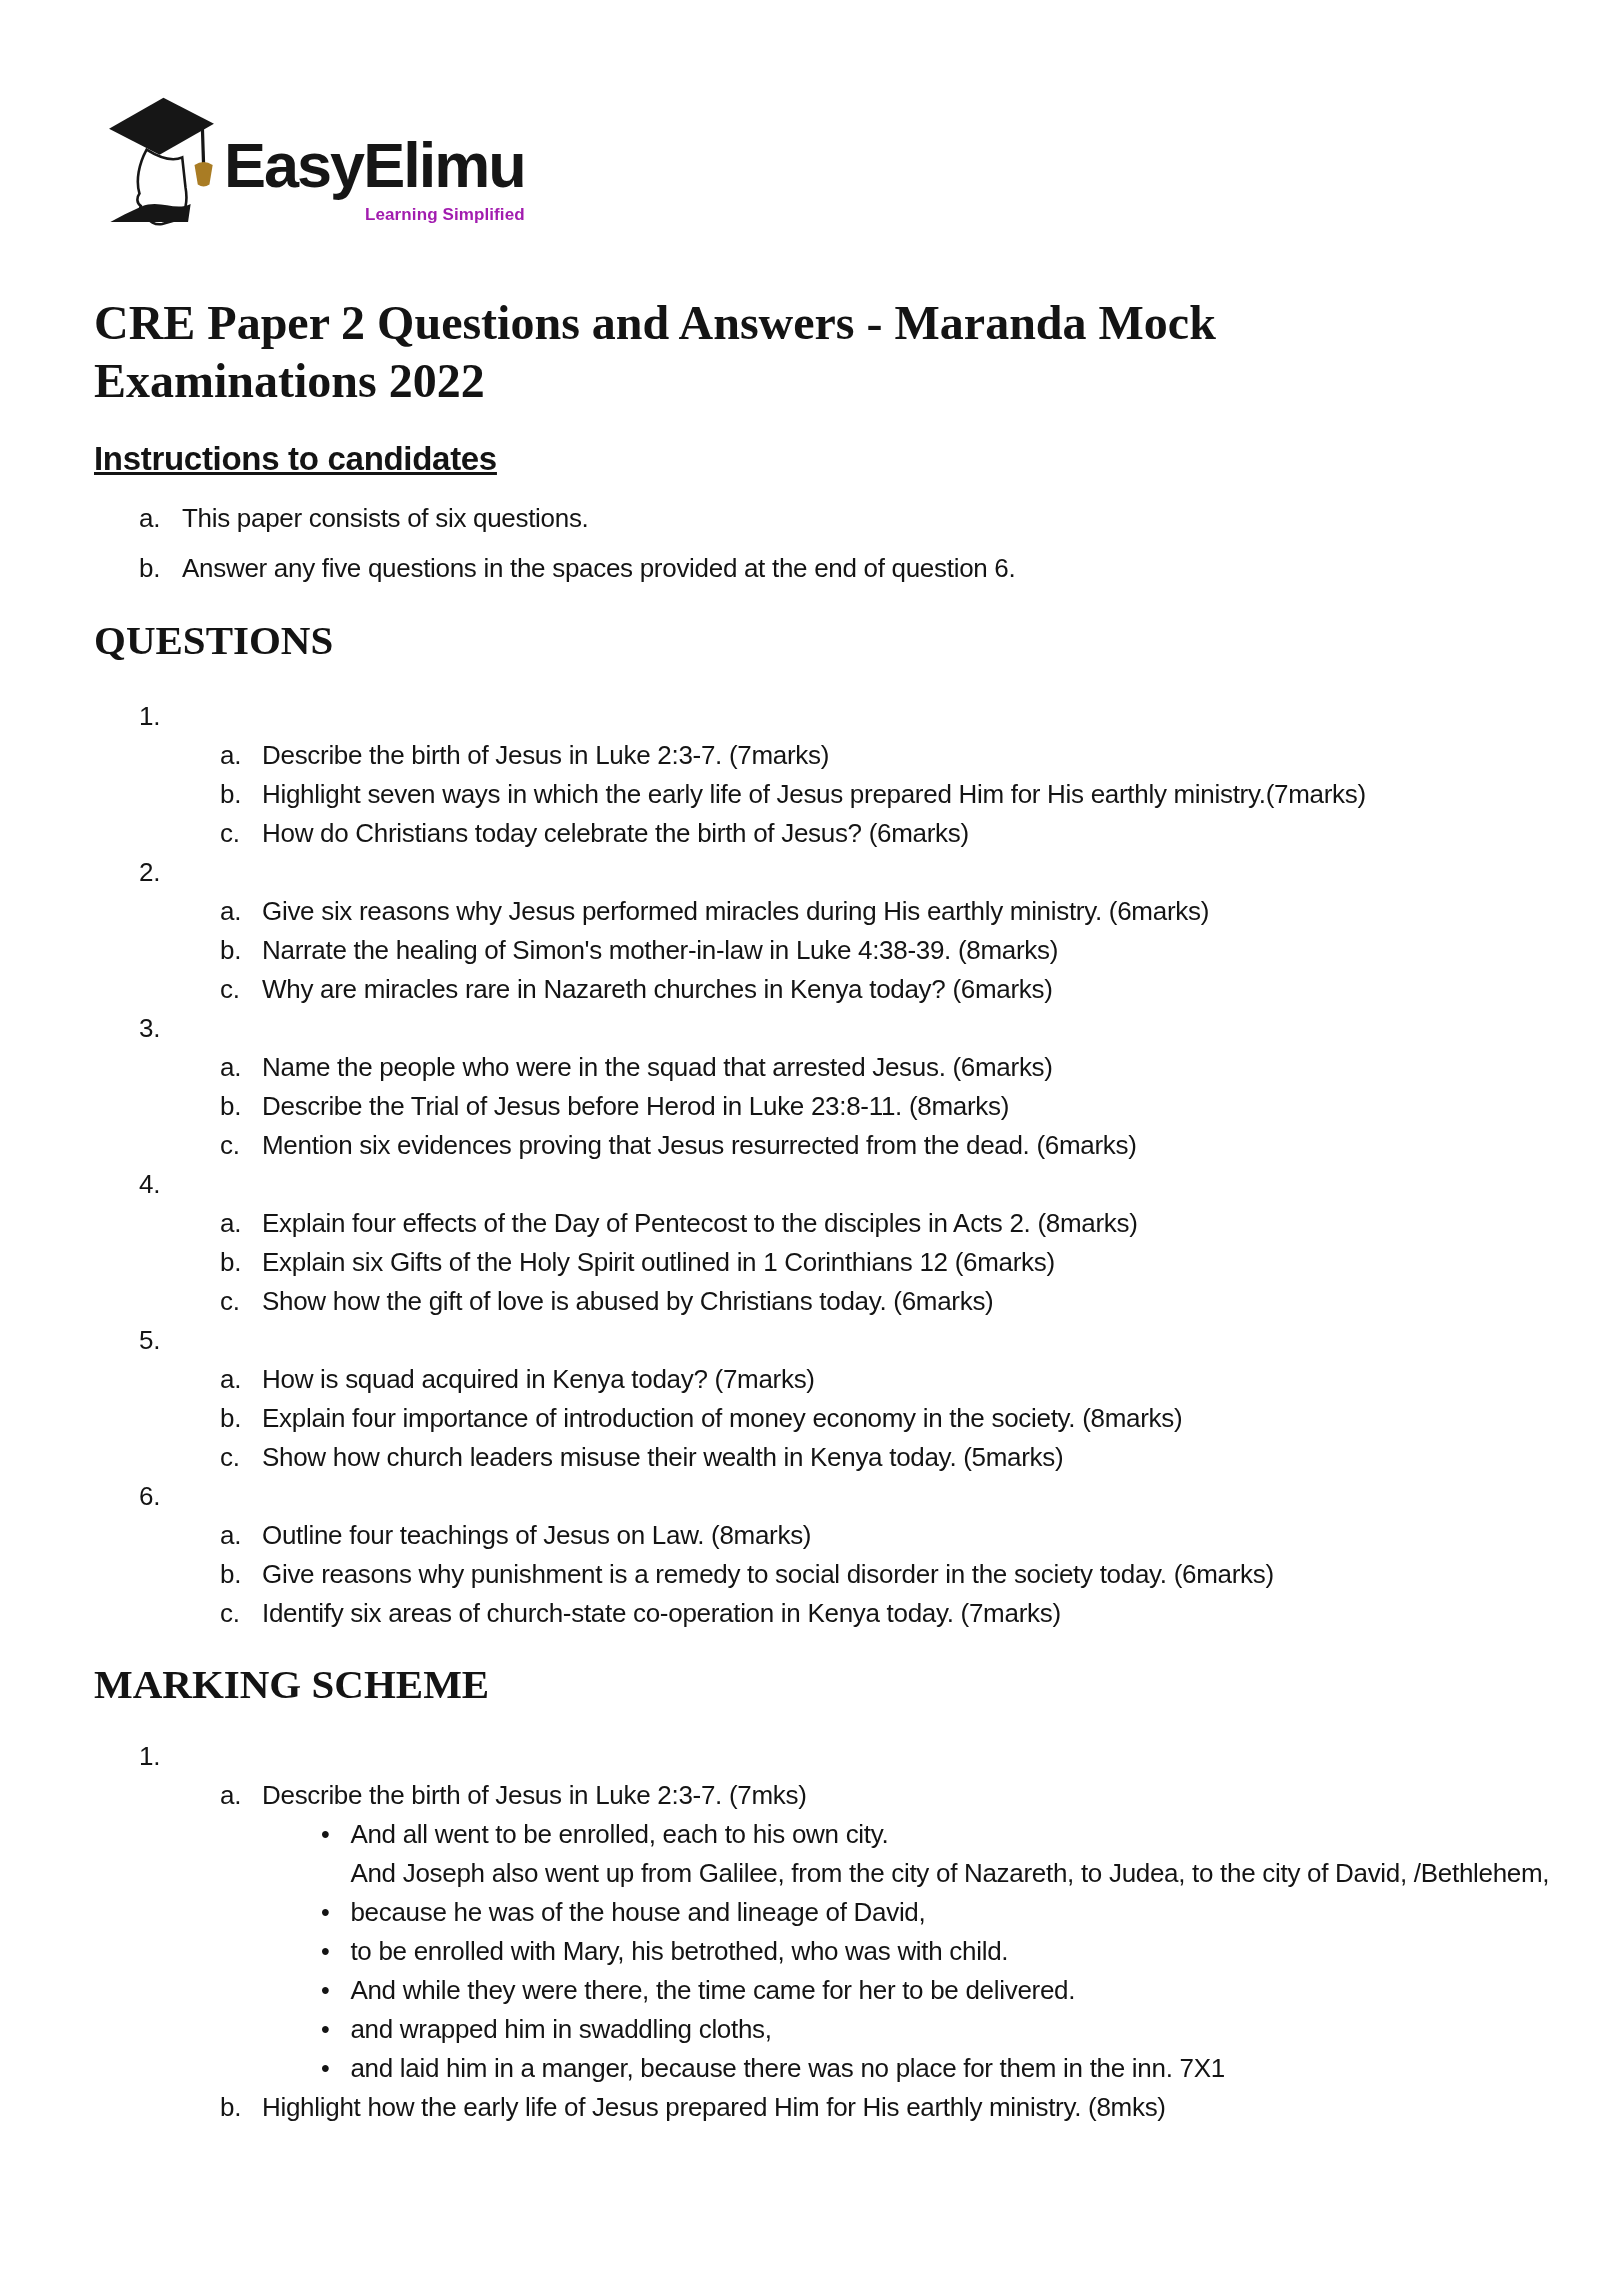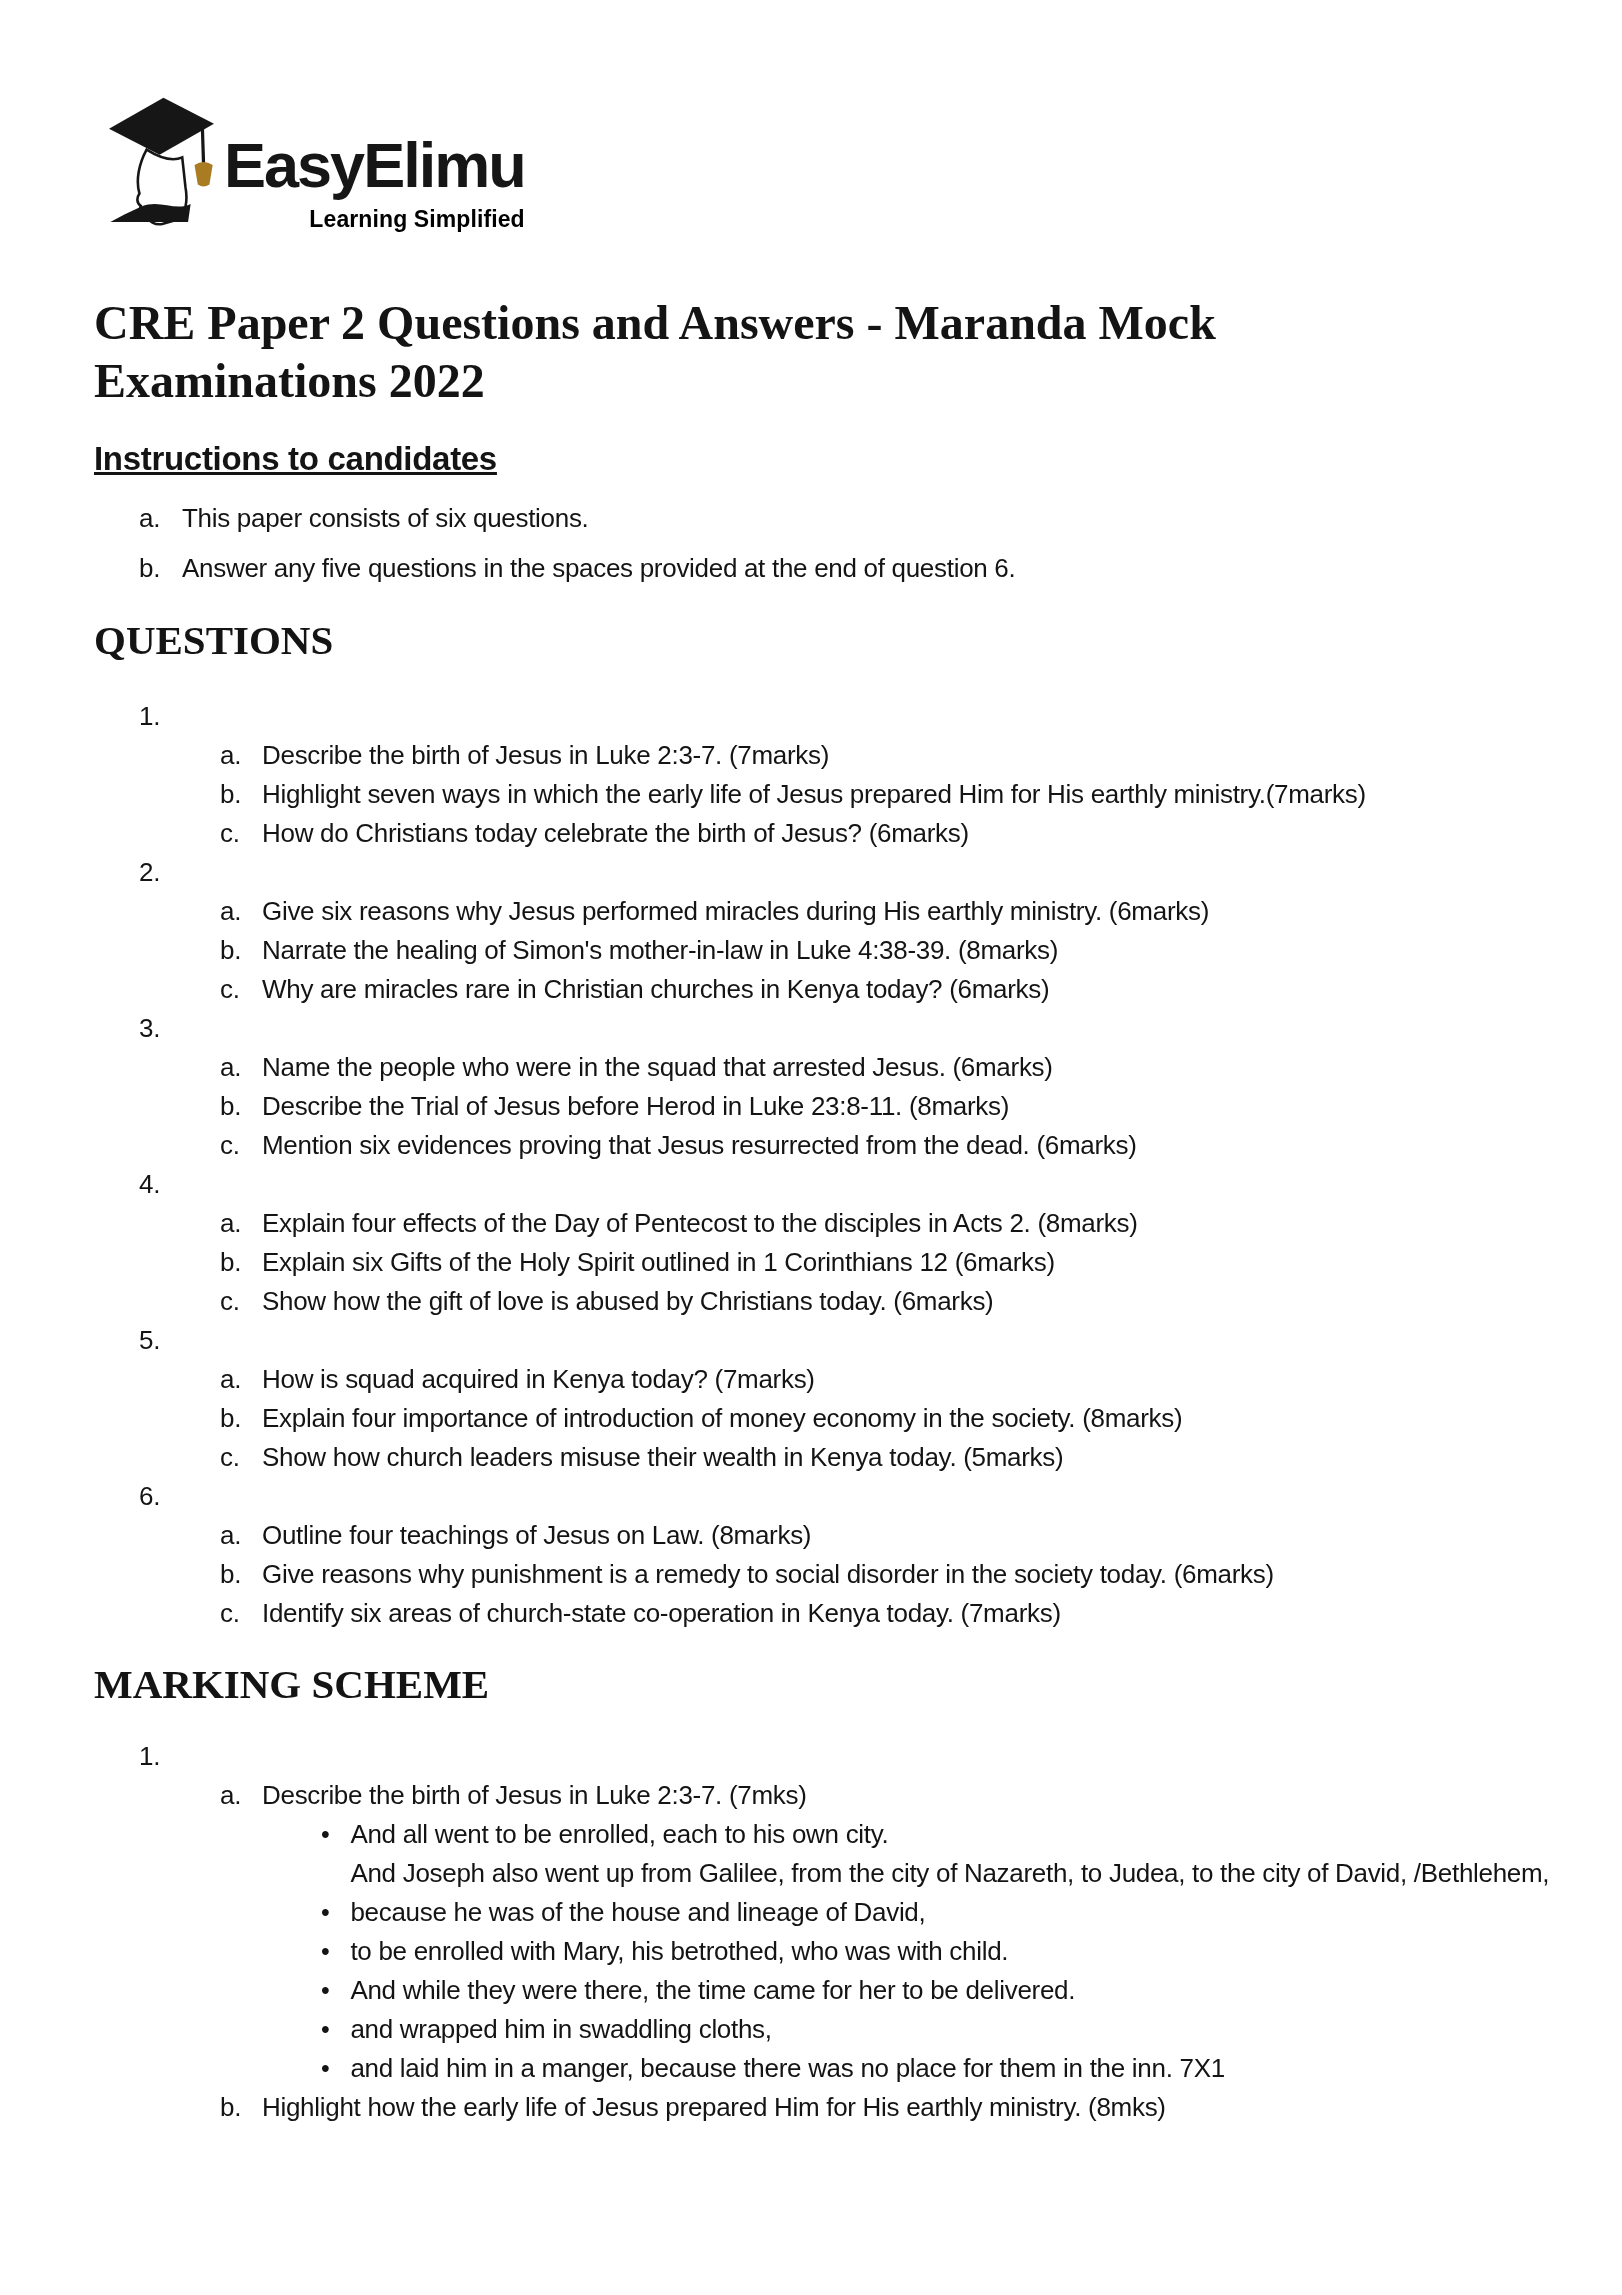--- a/index.html
+++ b/index.html
@@ -17,22 +17,22 @@
 
   
   .logo { display: flex; align-items: flex-start; gap: 6.5px; margin: 0 0 65px 10.5px; height: 139px; }
   .logo-icon svg { width: 113px; height: 136px; display: block; }
   .logo-text { display: flex; flex-direction: column; }
   .brand {
     font-size: 63px; font-weight: bold; letter-spacing: -2px;
     line-height: 1; margin-top: 44px; color: #161616;
   }
   .tagline {
-    font-size: 23px; font-weight: bold; letter-spacing: 0.1px;
-    align-self: flex-end; margin-top: 5.2px; color: #000000;
+    font-size: 17px; font-weight: bold; letter-spacing: 0.1px;
+    align-self: flex-end; margin-top: 5.2px; color: #a21caf;
   }
 
   
   .title {
     font-family: "Liberation Serif", "DejaVu Serif", serif;
     font-size: 48px; font-weight: bold; letter-spacing: 0;
     line-height: 1.2; max-width: 1256px; margin: 0 0 29px 0;
   }
   .instr-head {
     font-size: 33px; font-weight: bold; text-decoration: underline;
@@ -127,21 +127,21 @@
       <div class="row lvl2">
         <span class="marker">a.</span>
         <span class="txt">Give six reasons why Jesus performed miracles during His earthly ministry. (6marks)</span>
       </div>
       <div class="row lvl2">
         <span class="marker">b.</span>
         <span class="txt">Narrate the healing of Simon's mother-in-law in Luke 4:38-39. (8marks)</span>
       </div>
       <div class="row lvl2">
         <span class="marker">c.</span>
-        <span class="txt">Why are miracles rare in Christian churches in Kenya today? (6marks)</span>
+        <span class="txt">Why are miracles rare in Nazareth churches in Kenya today? (6marks)</span>
       </div>
     </div>
 
     <div class="question">
       <div class="row lvl1">
         <span class="marker">3.</span>
       </div>
       <div class="row lvl2">
         <span class="marker">a.</span>
         <span class="txt">Name the people who were in the squad that arrested Jesus. (6marks)</span>

